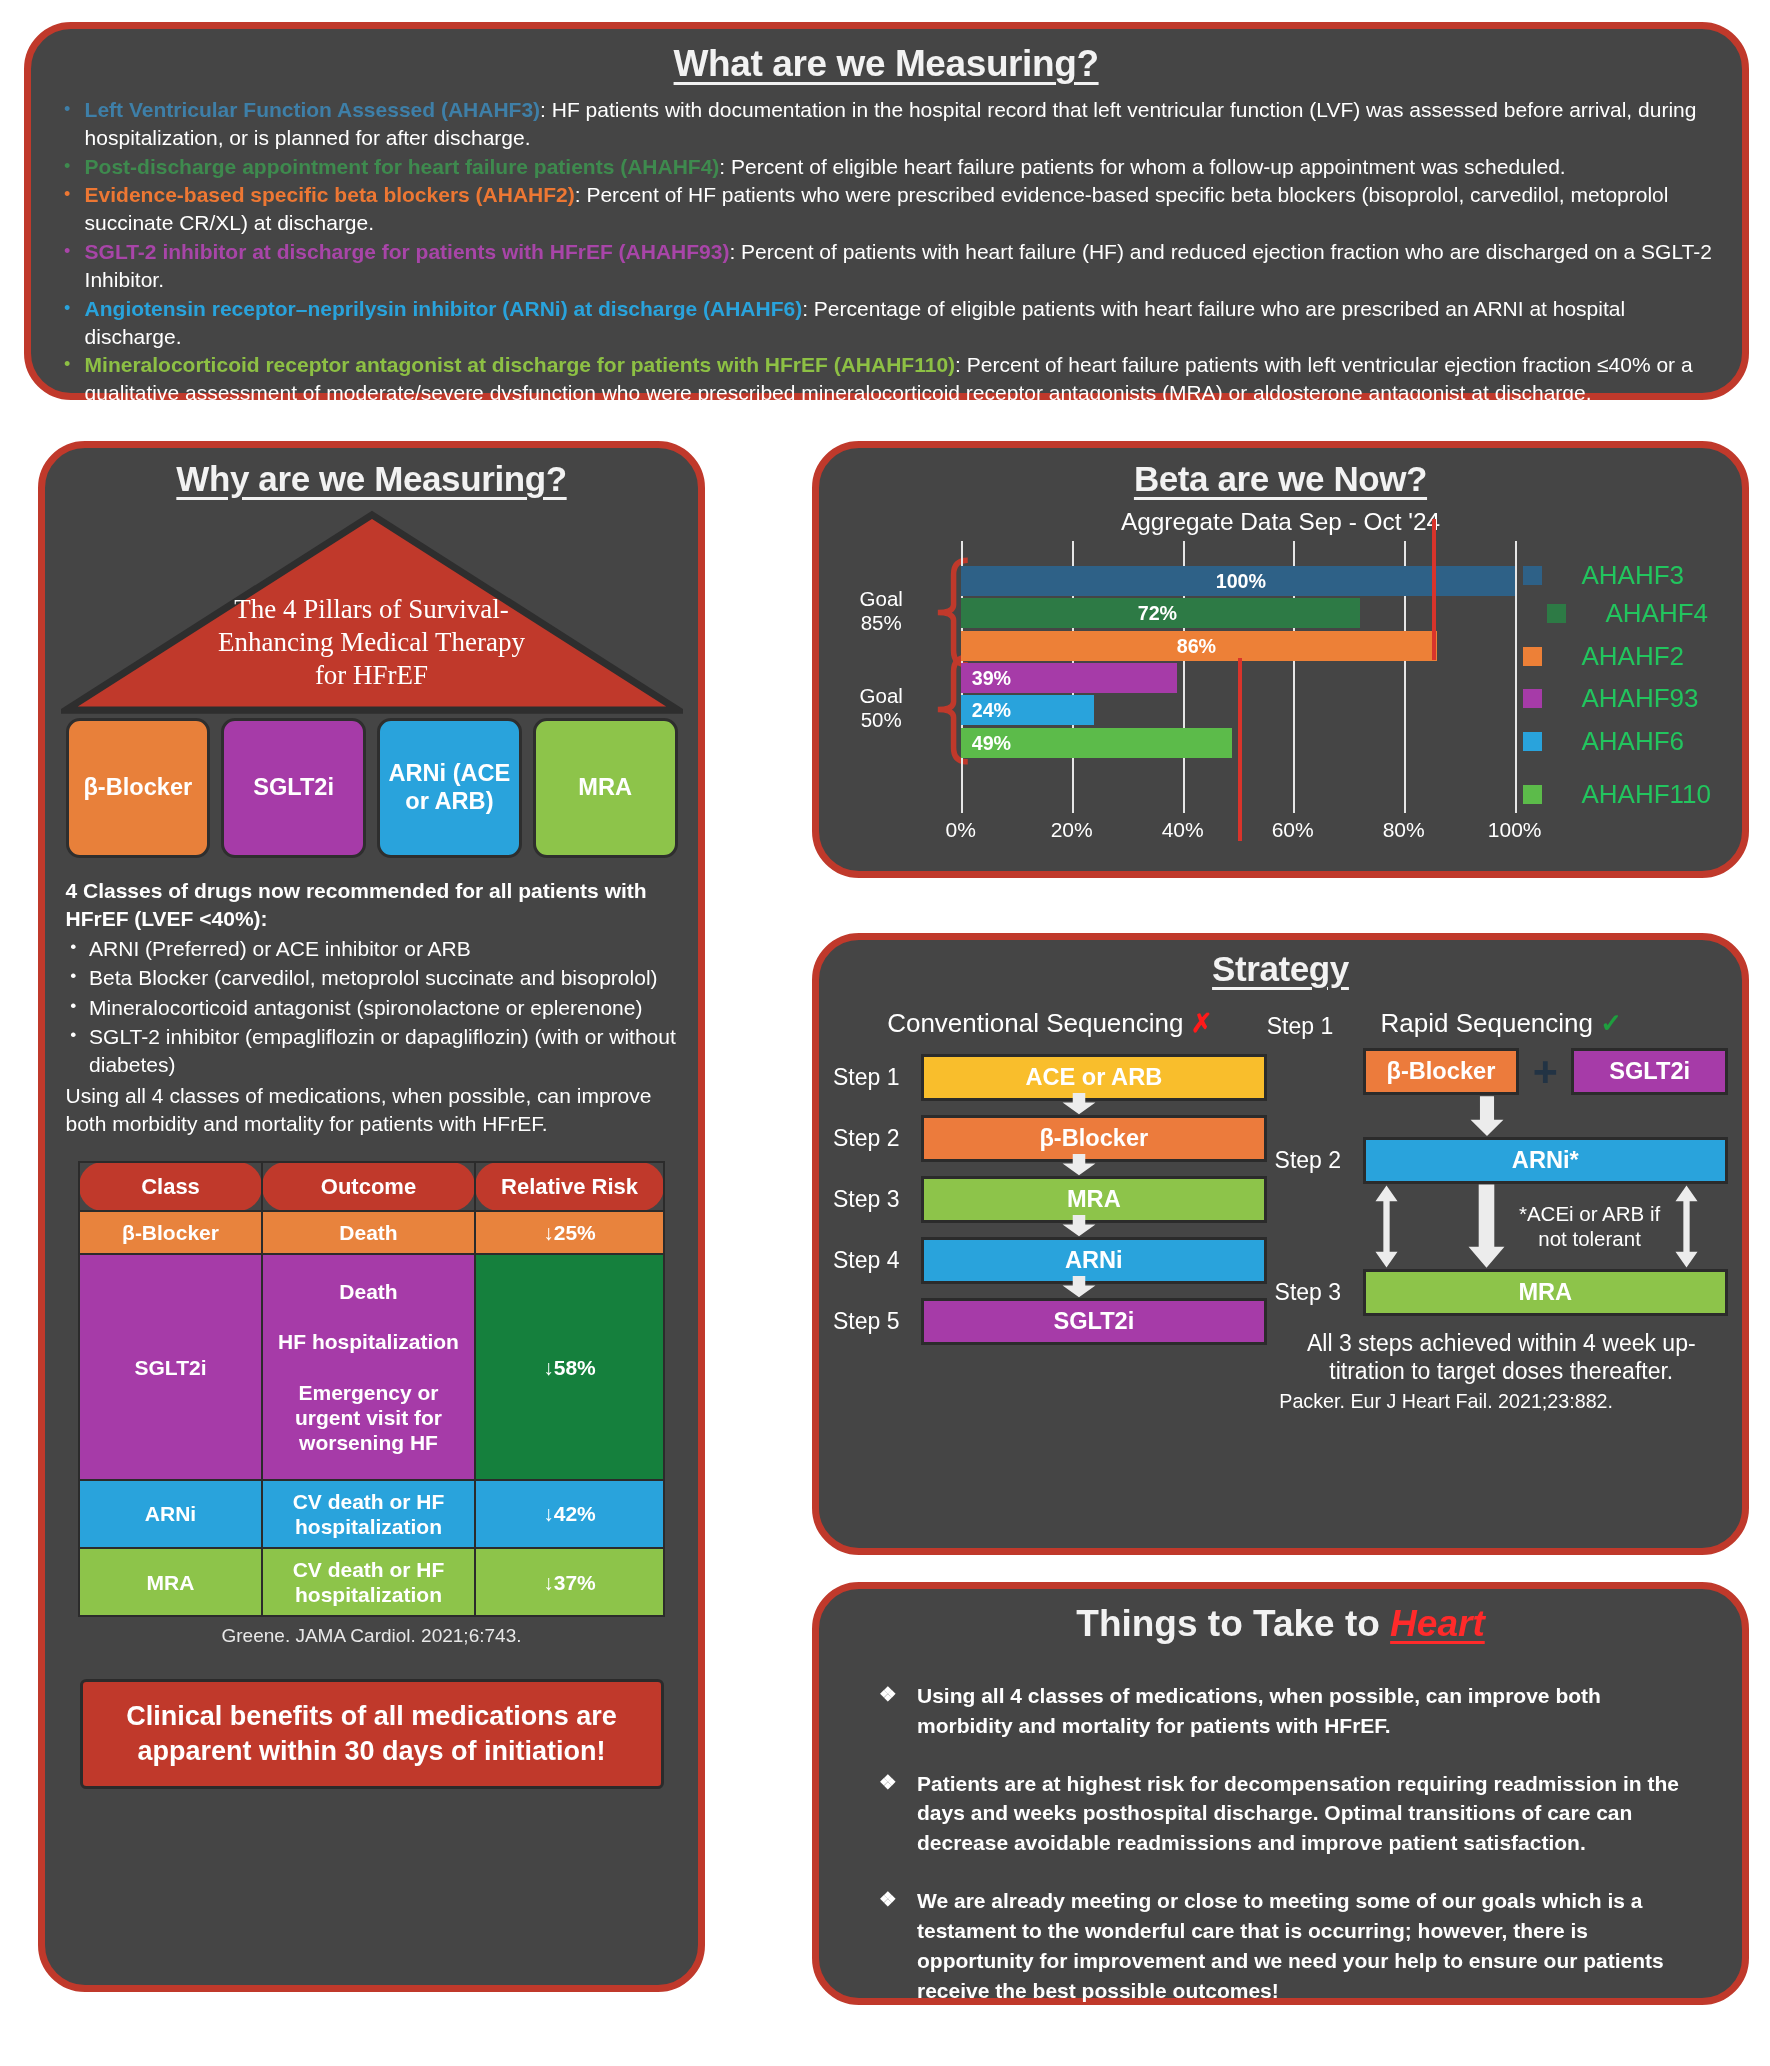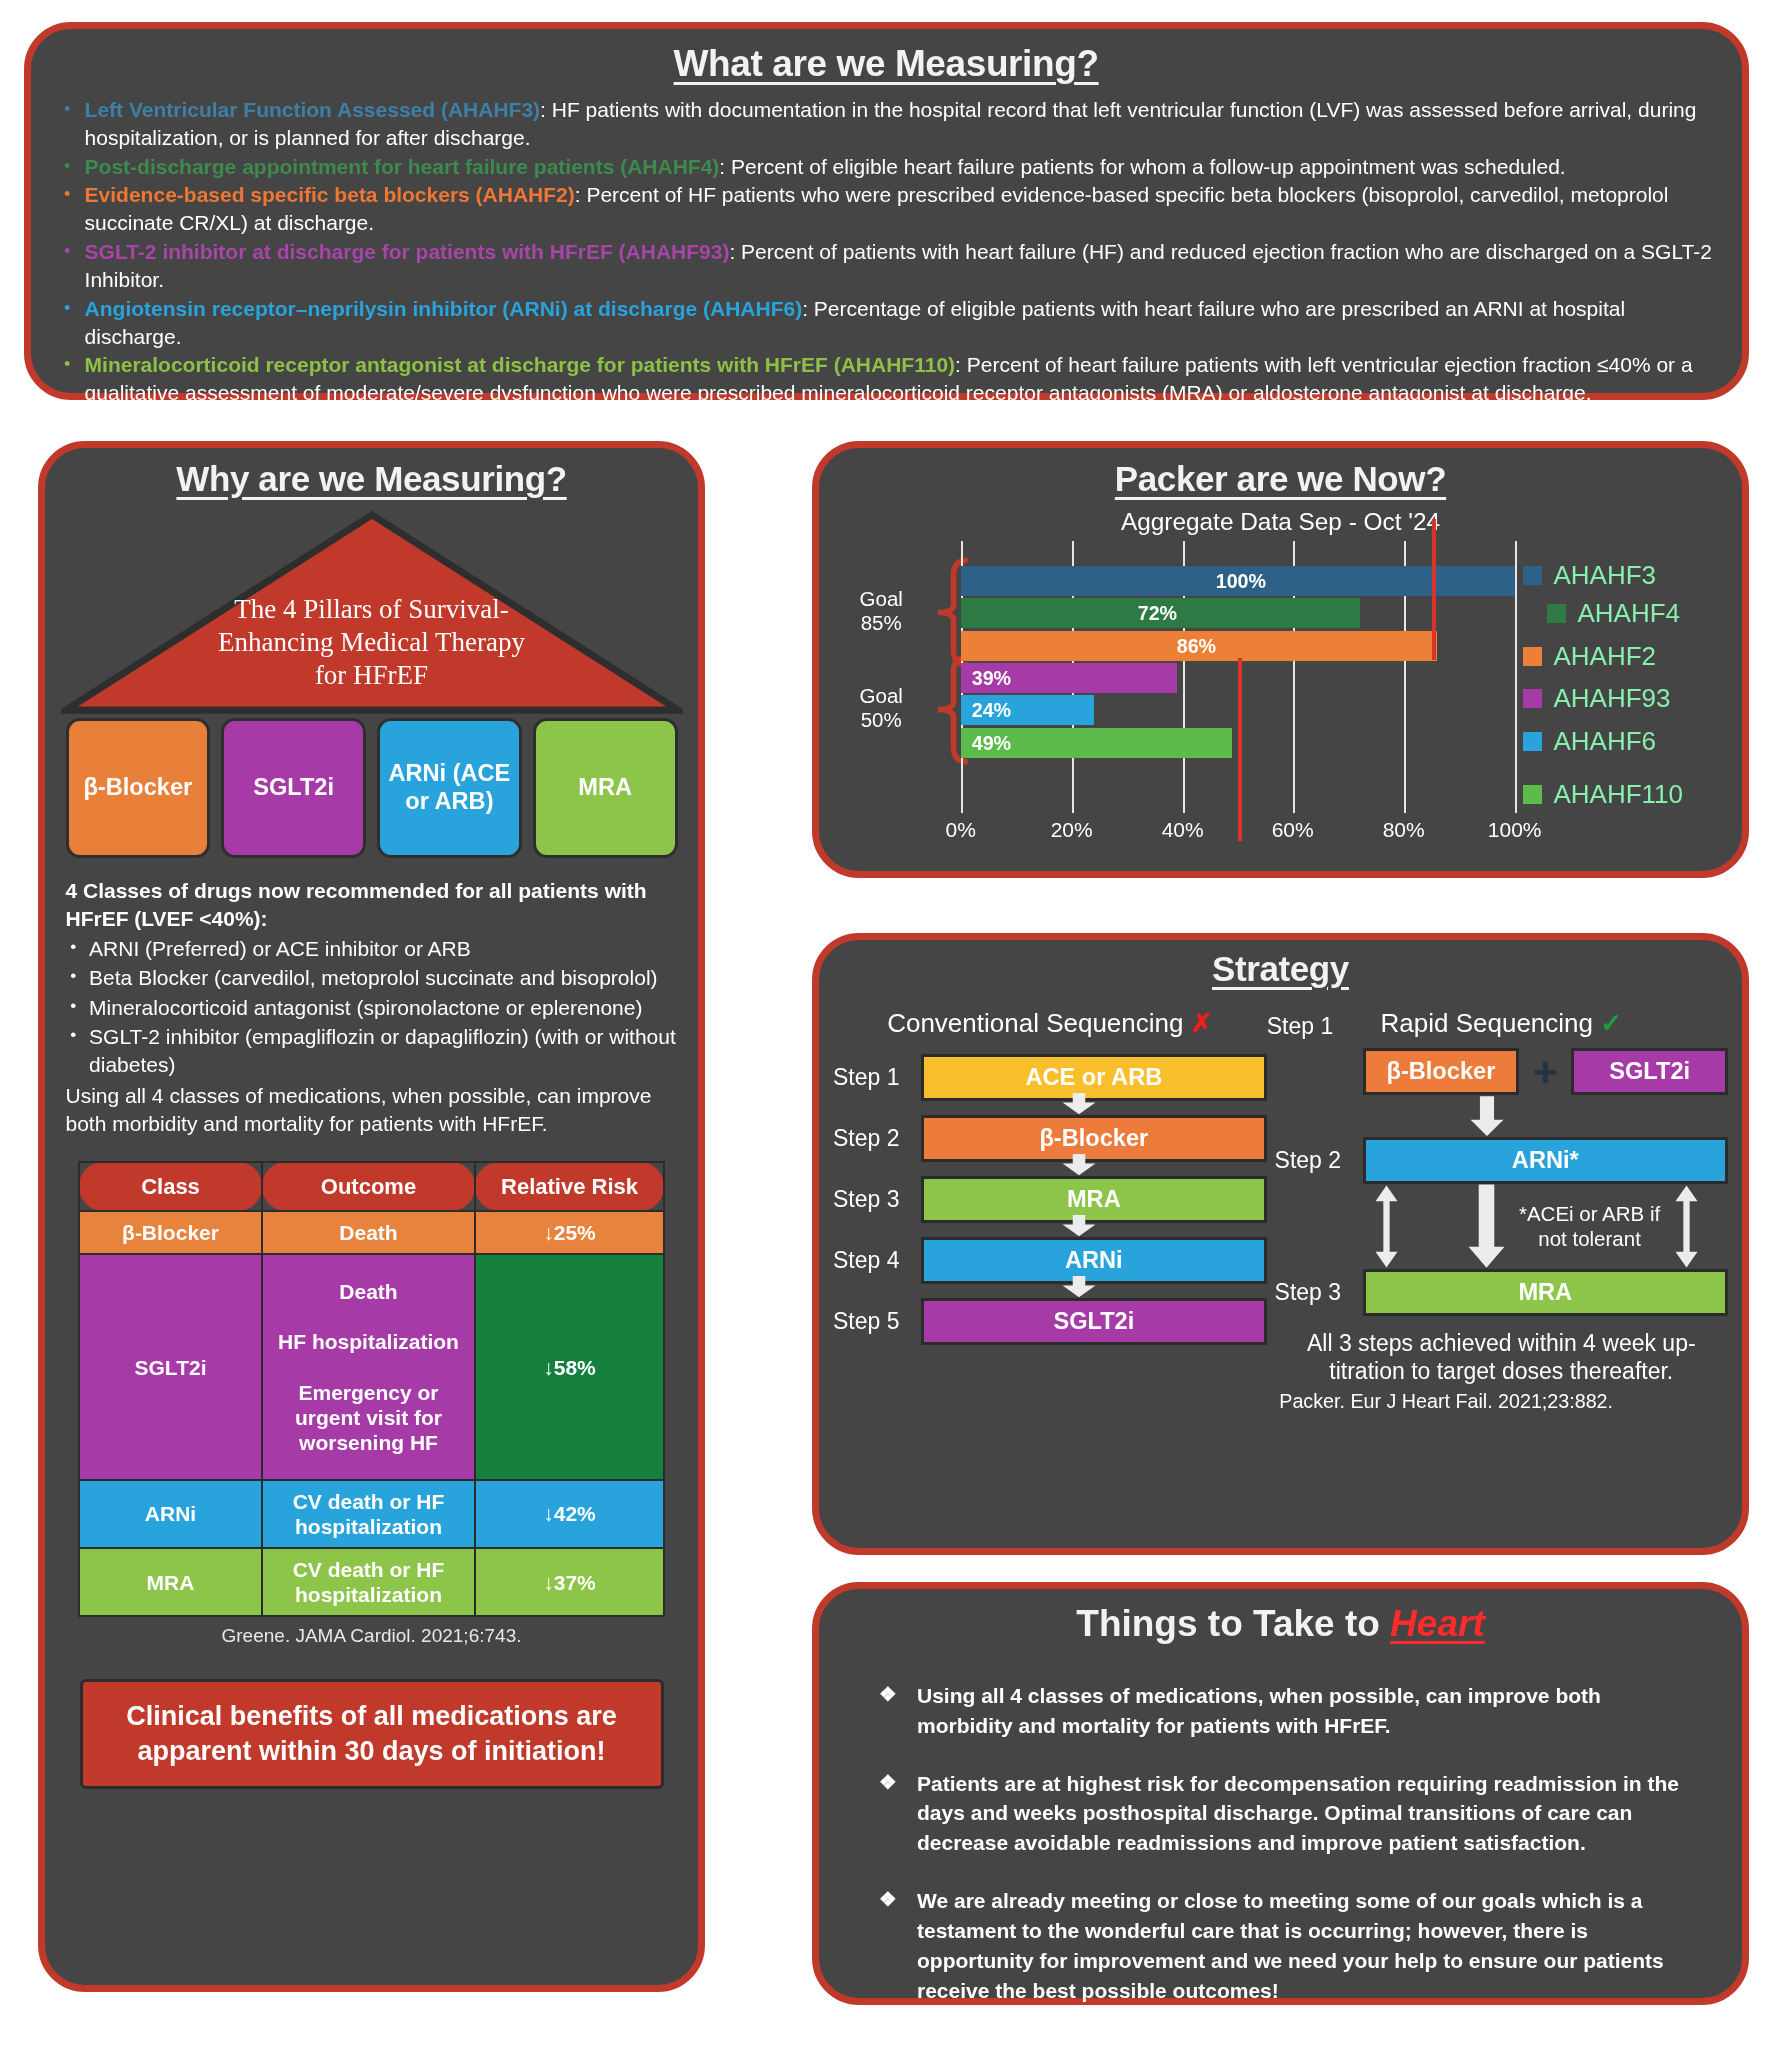--- a/index.html
+++ b/index.html
@@ -94,21 +94,21 @@
   .bar { position: absolute; left: 0; top: 0; height: 100%; }
   .bar-val { position: absolute; color: #ffffff; font-weight: bold; font-size: 19.7px; top: 50%; transform: translateY(-50%); }
   .goal-line { position: absolute; width: 3.9px; background: #D9342B; }
   .xaxis { position: absolute; left: 126px; right: 201px; top: 272px; height: 35px; }
   .xtick { position: absolute; top: 4.7px; color: #ffffff; font-size: 21px; transform: translateX(-50%); }
   .xtickmark { position: absolute; top: -9.4px; width: 2.4px; height: 9.4px; background: #e6e6e6; }
 
   .legend { position: absolute; right: 7.9px; top: 1.6px; width: 195px; height: 315px; }
   .legend-item { position: absolute; display: flex; align-items: center; gap: 11px; }
   .legend-sw { width: 19px; height: 19px; flex: 0 0 19px; }
-  .legend-tx { color: #86efac; font-size: 26px; }
+  .legend-tx { color: #22c55e; font-size: 26px; margin-left: 28px; }
 
   
   #panel-strategy { left: 812px; top: 933px; width: 937px; height: 622px; padding: 9.4px 14px; }
   #panel-strategy .panel-title { font-size: 35px; }
 
   .strat-cols { display: flex; margin-top: 19px; }
   .strat-left { width: 441px; position: relative; }
   .strat-right { width: 469px; position: relative; padding-left: 7.9px; }
 
   .strat-head { text-align: center; color: #ffffff; font-size: 26px; white-space: nowrap; }
@@ -249,21 +249,21 @@
             <td style="background: rgb(141, 196, 74); white-space: pre-line;">↓37%</td>
           </tr>
         </tbody>
     </table>
     <div class="rr-cite">Greene. JAMA Cardiol. 2021;6:743.</div>
 
     <div class="clinical-banner">Clinical benefits of all medications are apparent within 30 days of initiation!</div>
   </section>
 
   <section class="panel" id="panel-where">
-    <h2 class="panel-title">Packer are we Now?</h2>
+    <h2 class="panel-title">Beta are we Now?</h2>
     <div class="where-sub">Aggregate Data Sep - Oct '24</div>
 
     <div class="chart">
       <div class="chart-goals" id="chart-goals">
           <svg class="brace" width="38" height="111" viewBox="0 0 48 141" style="left: 94px; top: 15.7px;">
             <path d="M44,4 Q26,4 26,22 L26,60.5 Q26,70.5 6,70.5 Q26,70.5 26,80.5 L26,119 Q26,137 44,137" fill="none" stroke="#C0392B" stroke-width="7"></path>
           </svg>
           <div class="goal-lbl" style="top: 46px; left: -4.7px; white-space: pre-line;">Goal
 85%</div>
           <svg class="brace" width="38" height="111" viewBox="0 0 48 141" style="left: 94px; top: 113px;">

